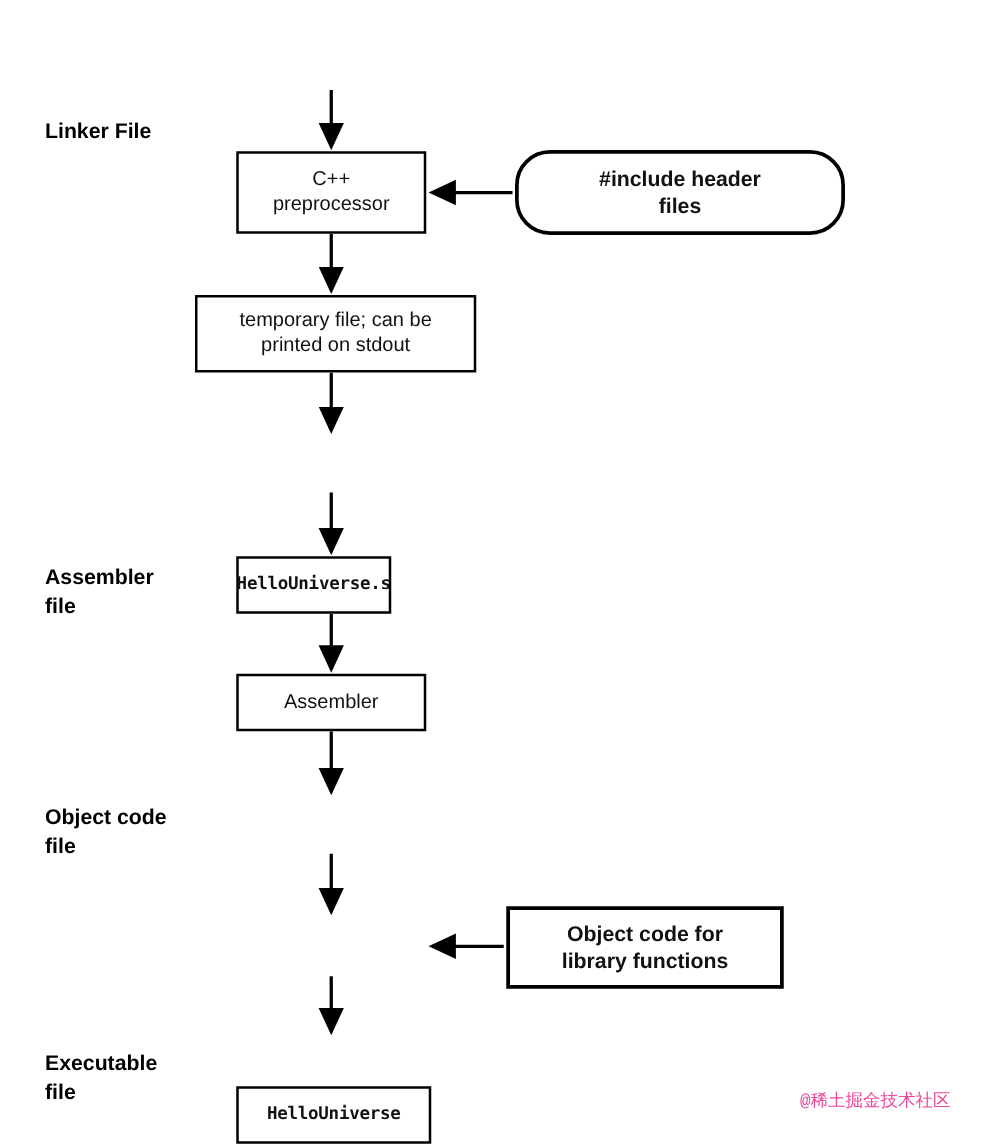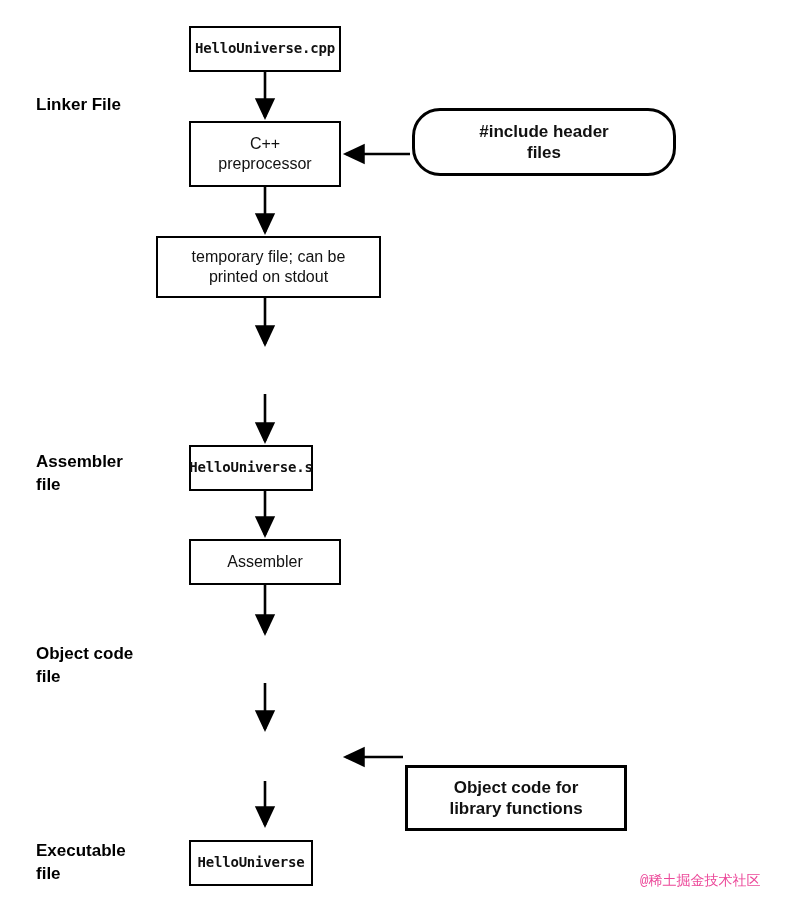--- a/index.html
+++ b/index.html
@@ -91,42 +91,39 @@
       <line x1="265" y1="394" x2="265" y2="441"></line>
       <line x1="265" y1="491" x2="265" y2="535"></line>
       <line x1="265" y1="585" x2="265" y2="633"></line>
       <line x1="265" y1="683" x2="265" y2="729"></line>
       <line x1="265" y1="781" x2="265" y2="825"></line>
       <line x1="410" y1="154" x2="346" y2="154"></line>
       <line x1="403" y1="757" x2="346" y2="757"></line>
     </g>
   </svg>
 
-  <div class="node mono" style="left:189px; top:26px;  width:152px; height:46px;">
-      <span>HelloUniverse.cpp</span>
-    </div>
   <div class="node plain" style="left:189px; top:121px; width:152px; height:66px;">
       <span class="ml">C++<br>preprocessor</span>
     </div>
-  <div class="node bold thick" style="left:412px; top:108px; width:264px; height:68px;border-radius:28px;">
+  <div class="node bold thick" style="left:412px; top:120px; width:264px; height:68px;border-radius:28px;">
       <span class="ml">#include header<br>files</span>
     </div>
   <div class="node plain" style="left:156px; top:236px; width:225px; height:62px;">
       <span class="ml">temporary file; can be<br>printed on stdout</span>
     </div>
   <div class="node mono" style="left:189px; top:445px; width:124px; height:46px;">
       <span>HelloUniverse.s</span>
     </div>
   <div class="node plain" style="left:189px; top:539px; width:152px; height:46px;">
       <span>Assembler</span>
     </div>
-  <div class="node bold thick" style="left:405px; top:725px; width:222px; height:66px;margin-top:40px;">
+  <div class="node bold thick" style="left:405px; top:725px; width:222px; height:66px;">
       <span class="ml">Object code for<br>library functions</span>
     </div>
-  <div class="node mono" style="left:189px; top:840px; width:124px; height:46px;">
+  <div class="node mono" style="left:189px; top:869px; width:156px; height:46px;">
       <span>HelloUniverse</span>
     </div>
 
   <div class="side-label" style="left:36px; top:94px;"><span class="ml">Linker File</span></div>
   <div class="side-label" style="left:36px; top:451px;"><span class="ml">Assembler<br>file</span></div>
   <div class="side-label" style="left:36px; top:643px;"><span class="ml">Object code<br>file</span></div>
   <div class="side-label" style="left:36px; top:840px;"><span class="ml">Executable<br>file</span></div>
 
   <div class="watermark" style="left:640px; top:872px;">@稀土掘金技术社区</div>
 </div>

